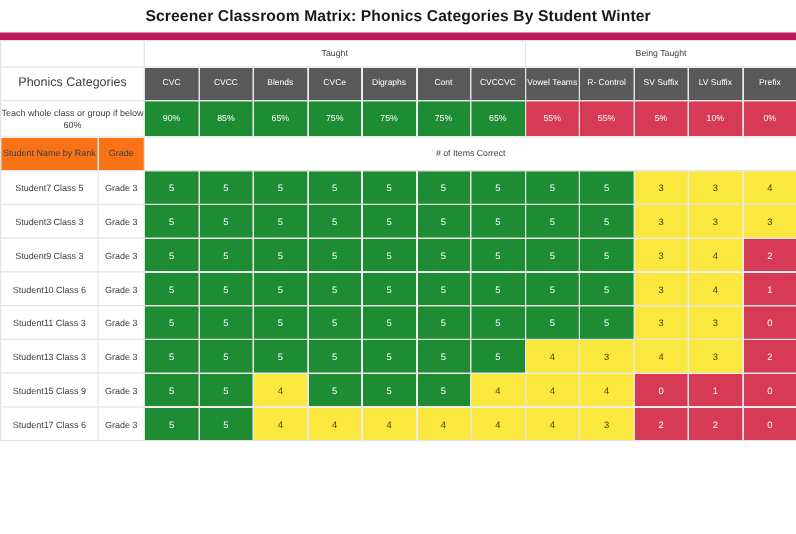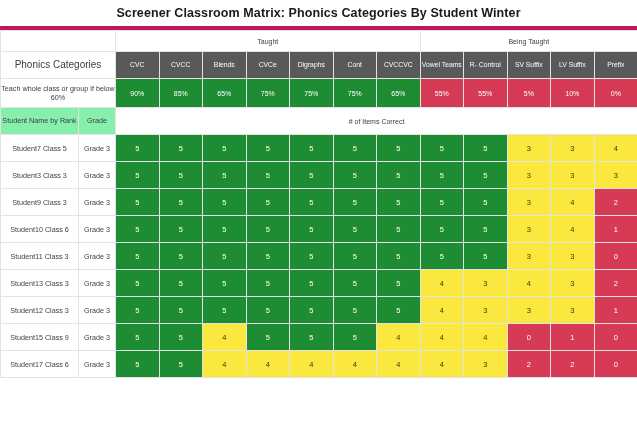--- a/index.html
+++ b/index.html
@@ -19,21 +19,21 @@
     height: 427px;
     position: relative;
     background: #ffffff;
     box-sizing: border-box;
   }
   .title-bar {
     height: 26px;
     display: flex;
     align-items: center;
     justify-content: center;
-    border-bottom: 4px solid #be185d;
+    border-bottom: 6px solid #be185d;
   }
   .title-text {
     font-size: 12.5px;
     font-weight: bold;
     color: #1a1a1a;
     letter-spacing: 0.1px;
     white-space: nowrap;
   }
   table.matrix {
     border-collapse: collapse;
@@ -97,21 +97,21 @@
     height: 28px;
     color: #ffffff;
     font-size: 7px;
     font-weight: bold;
     border: 1px solid #f2f2f2;
   }
   .sub-label {
     height: 26px;
     font-size: 7.2px;
     color: #3c4043;
-    background: #86efac;
+    background: #f97316;
     line-height: 1.3;
     padding: 0 3px;
   }
   .items-correct {
     height: 26px;
     background: #ffffff;
     font-size: 7px;
     color: #3c4043;
   }
   .row-name {
@@ -303,36 +303,20 @@
           <td class="d green">5</td>
           <td class="d green">5</td>
           <td class="d green">5</td>
           <td class="d yellow">4</td>
           <td class="d yellow">3</td>
           <td class="d yellow">4</td>
           <td class="d yellow">3</td>
           <td class="d red">2</td>
         </tr>
         <tr>
-          <td class="row-name">Student12 Class 3</td>
-          <td class="row-grade">Grade 3</td>
-          <td class="d green">5</td>
-          <td class="d green">5</td>
-          <td class="d green">5</td>
-          <td class="d green">5</td>
-          <td class="d green">5</td>
-          <td class="d green">5</td>
-          <td class="d green">5</td>
-          <td class="d yellow">4</td>
-          <td class="d yellow">3</td>
-          <td class="d yellow">3</td>
-          <td class="d yellow">3</td>
-          <td class="d red">1</td>
-        </tr>
-        <tr>
           <td class="row-name">Student15 Class 9</td>
           <td class="row-grade">Grade 3</td>
           <td class="d green">5</td>
           <td class="d green">5</td>
           <td class="d yellow">4</td>
           <td class="d green">5</td>
           <td class="d green">5</td>
           <td class="d green">5</td>
           <td class="d yellow">4</td>
           <td class="d yellow">4</td>

